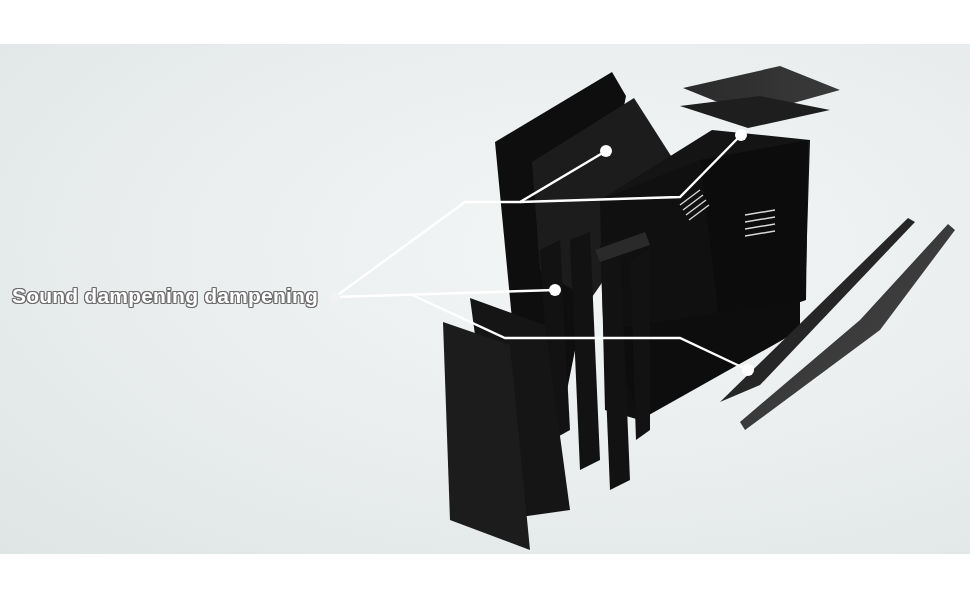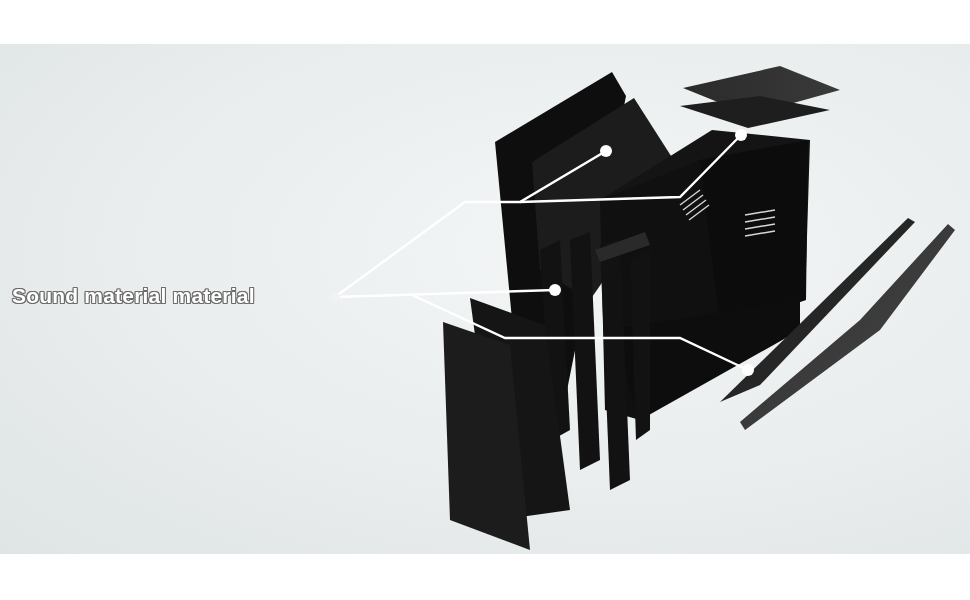--- a/index.html
+++ b/index.html
@@ -86,13 +86,13 @@
     <g fill="#ffffff">
       <circle cx="335" cy="297" r="5" fill="#f2f2f2"></circle>
       <circle cx="606" cy="151" r="6"></circle>
       <circle cx="741" cy="135" r="6"></circle>
       <circle cx="555" cy="290" r="6"></circle>
       <circle cx="748" cy="370" r="6"></circle>
     </g>
   </svg>
 </div>
 
-<div class="caption">Sound material material</div>
+<div class="caption">Sound dampening dampening</div>
 
 </body></html>

